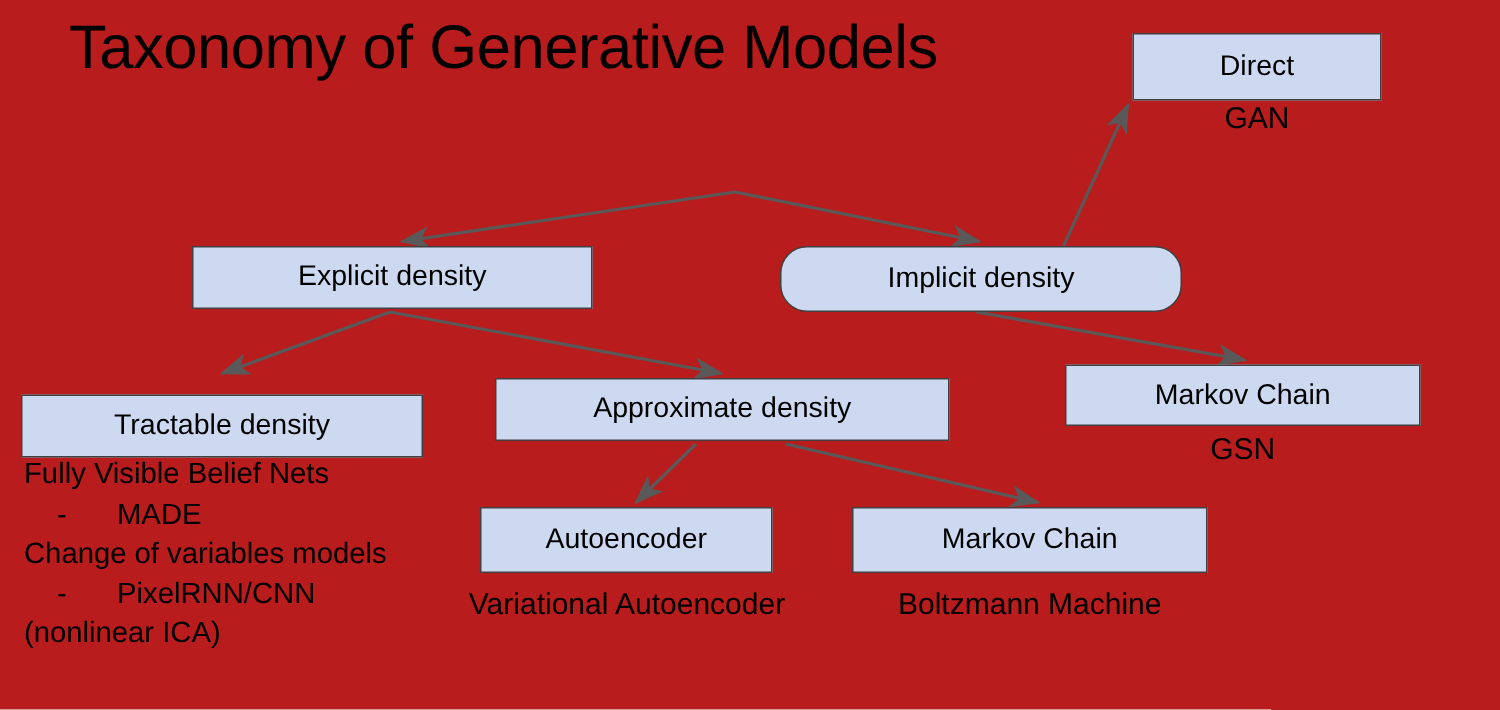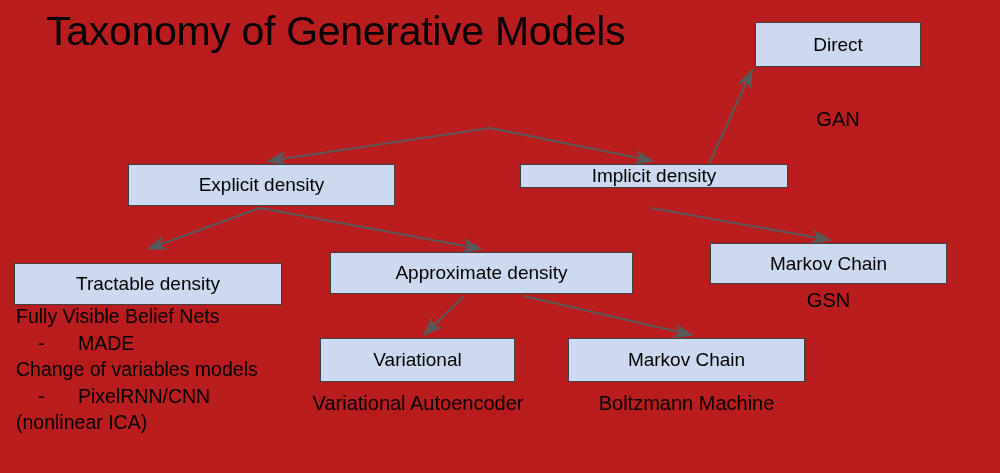--- a/index.html
+++ b/index.html
@@ -74,30 +74,30 @@
     padding-left: 22px;
   }
   .leftlist .dash {
     display: inline-block;
     width: 40px;
   }
 
   
   #node-root      { left: 357px; top: 85px;  width: 266px; height: 42px; }
   #node-explicit  { left: 128px; top: 164px; width: 267px; height: 42px; }
-  #node-implicit  { left: 520px; top: 164px; width: 268px; height: 24px; }
+  #node-implicit  { left: 520px; top: 164px; width: 268px; height: 44px; border-radius: 18px; }
   #node-direct    { left: 755px; top: 22px;  width: 166px; height: 45px; }
   #node-tractable { left: 14px;  top: 263px; width: 268px; height: 42px; }
   #node-approx    { left: 330px; top: 252px; width: 303px; height: 42px; }
   #node-markov-r  { left: 710px; top: 243px; width: 237px; height: 41px; }
   #node-variational { left: 320px; top: 338px; width: 195px; height: 44px; }
   #node-markov-b  { left: 568px; top: 338px; width: 237px; height: 44px; }
 
   
-  #cap-gan  { left: 755px; top: 67px;  width: 166px; margin-top: 40px; }
+  #cap-gan  { left: 755px; top: 67px;  width: 166px; }
   #cap-gsn  { left: 710px; top: 288px; width: 237px; }
   #cap-vae  { left: 295px; top: 391px; width: 246px; }
   #cap-bm   { left: 568px; top: 391px; width: 237px; }
 </style>
 </head>
 <body>
 
 <div id="slide">
 
   <div class="title">Taxonomy of Generative Models</div>
@@ -128,21 +128,21 @@
   <div class="node" id="node-direct">Direct</div>
   <div class="caption" id="cap-gan">GAN</div>
 
   <div class="node" id="node-tractable">Tractable density</div>
 
   <div class="node" id="node-approx">Approximate density</div>
 
   <div class="node" id="node-markov-r">Markov Chain</div>
   <div class="caption" id="cap-gsn">GSN</div>
 
-  <div class="node" id="node-variational">Variational</div>
+  <div class="node" id="node-variational">Autoencoder</div>
   <div class="caption" id="cap-vae">Variational Autoencoder</div>
 
   <div class="node" id="node-markov-b">Markov Chain</div>
   <div class="caption" id="cap-bm">Boltzmann Machine</div>
 
   <div class="leftlist">
     <div class="li">Fully Visible Belief Nets</div>
     <div class="li indent">
       <span class="dash">-</span><span>MADE</span>
     </div>

